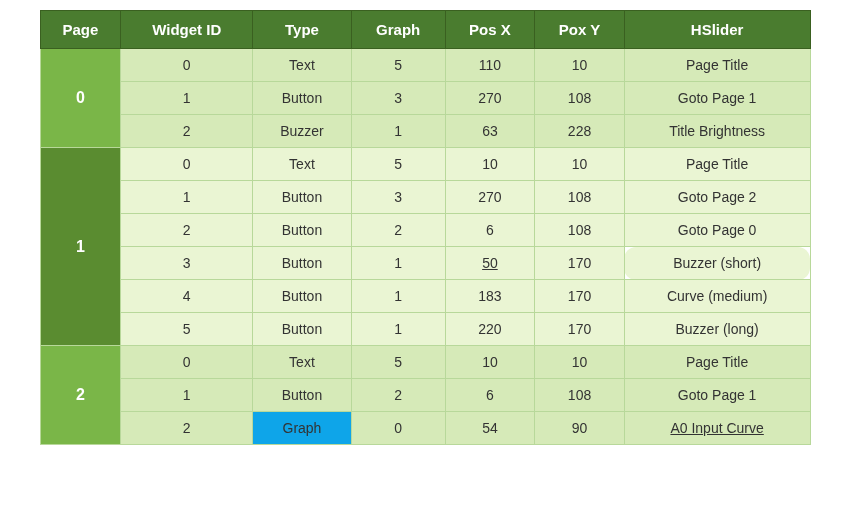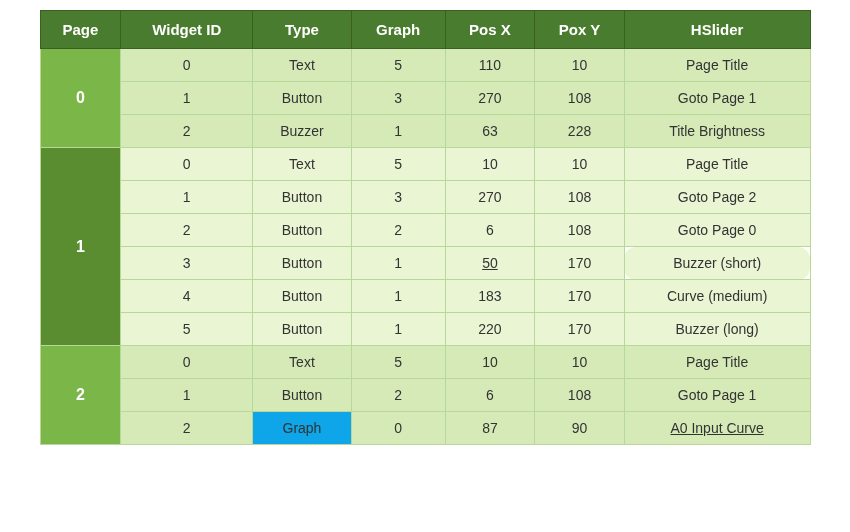--- a/index.html
+++ b/index.html
@@ -138,18 +138,18 @@
         <td style="background-color: rgb(214, 234, 184);">Button</td>
         <td style="background-color: rgb(214, 234, 184);">2</td>
         <td style="background-color: rgb(214, 234, 184);">6</td>
         <td style="background-color: rgb(214, 234, 184);">108</td>
         <td style="background-color: rgb(214, 234, 184);">Goto Page 1</td>
       </tr>
       <tr>
         <td style="background-color: rgb(214, 234, 184);">2</td>
         <td style="background-color: #0ea5e9;">Graph</td>
         <td style="background-color: rgb(214, 234, 184);">0</td>
-        <td style="background-color: rgb(214, 234, 184);">87</td>
+        <td style="background-color: rgb(214, 234, 184);">54</td>
         <td style="background-color: rgb(214, 234, 184);">90</td>
         <td style="background-color: rgb(214, 234, 184); text-decoration: underline;">A0 Input Curve</td>
       </tr>
     </tbody>
 </table>
 
 </body></html>

